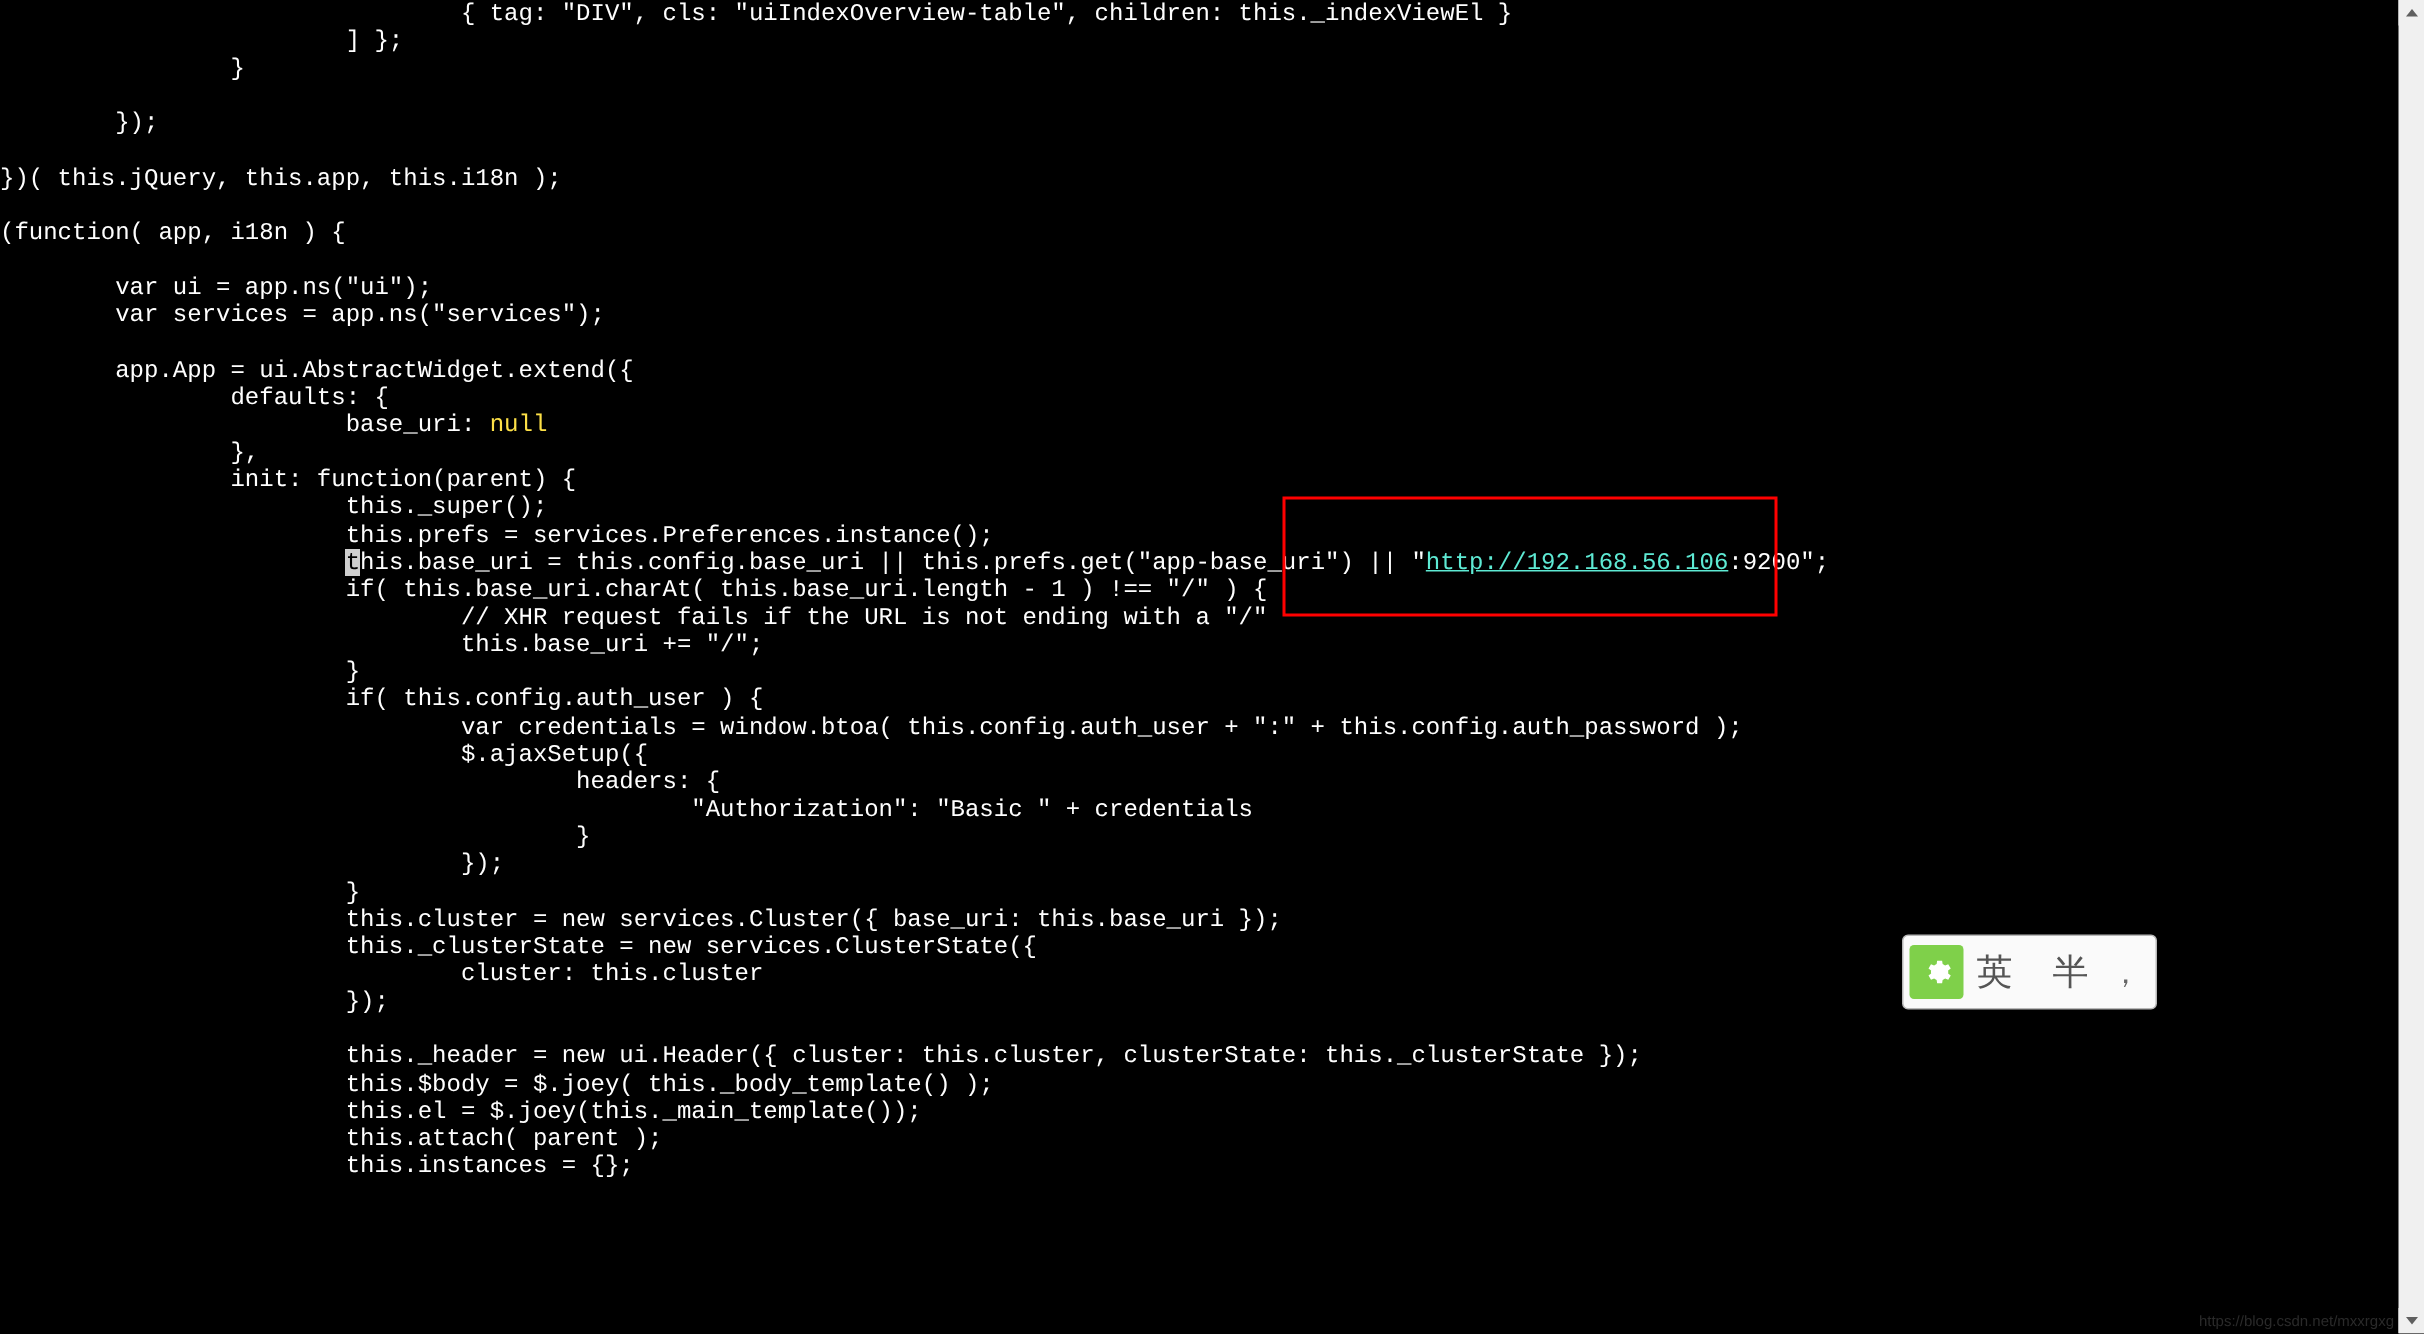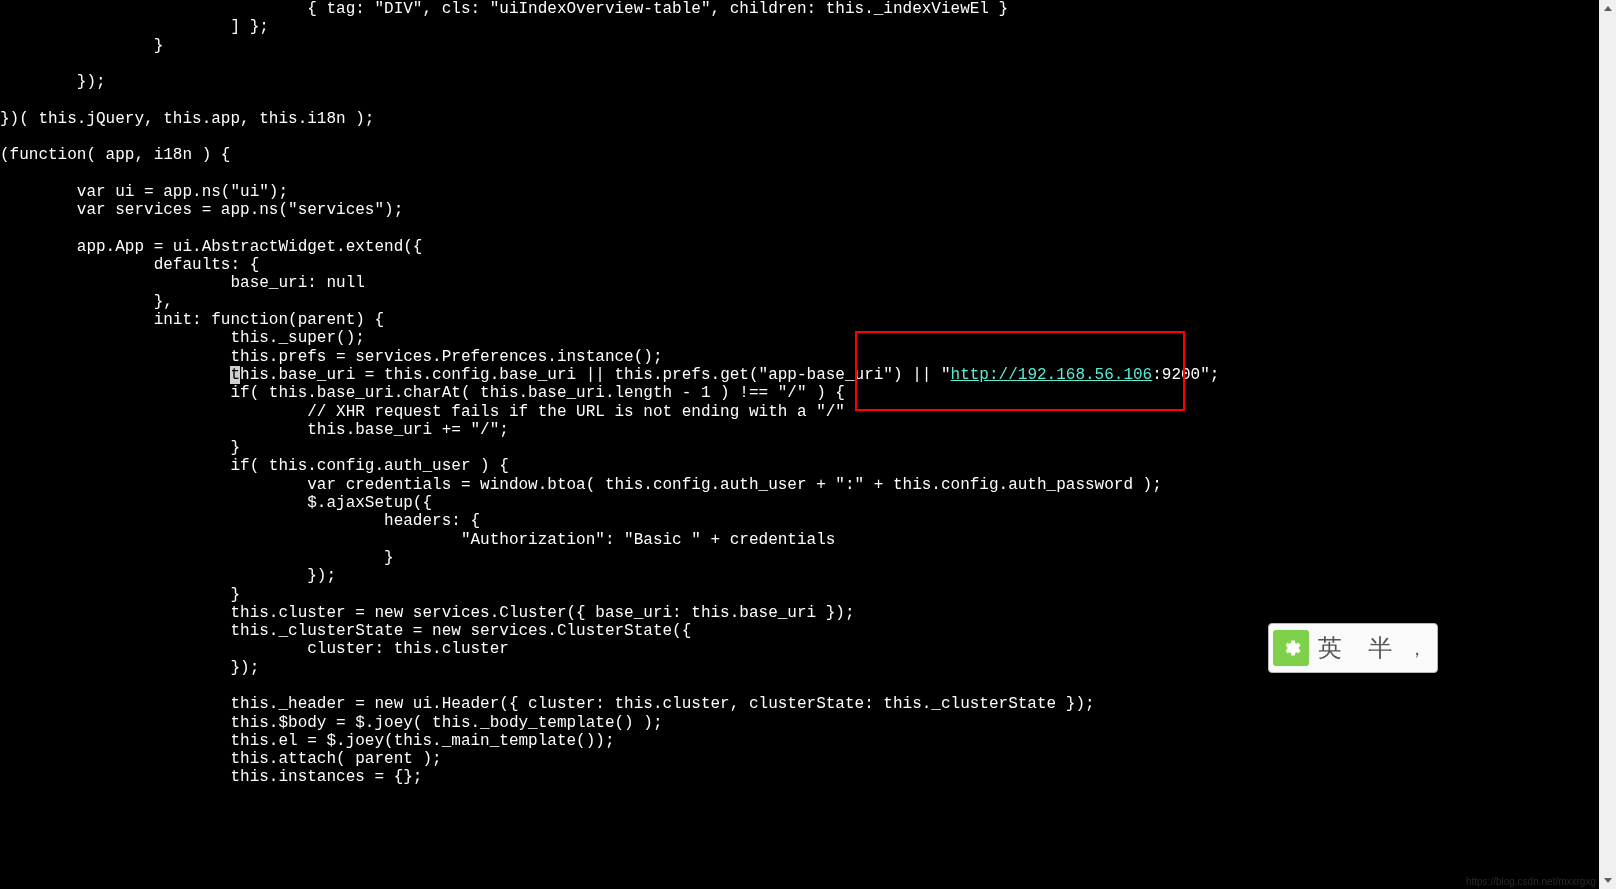--- a/index.html
+++ b/index.html
@@ -23,21 +23,21 @@
   }
   pre.code {
     margin: 0;
     padding: 0;
     font-family: "Courier New", Consolas, monospace;
     font-size: 16px;
     line-height: 18.3px;
     color: #fefefe;
     white-space: pre;
   }
-  .kw-null { color: #ffffff; }
+  .kw-null { color: #fde047; }
   .url-seg { text-decoration: underline; color: #5eead4; }
   .cursor-hl {
     background: #cfcfcf;
     color: #000;
   }
   .highlight-box {
     position: absolute;
     border: 2px solid #ff0000;
     pointer-events: none;
     box-sizing: border-box;

